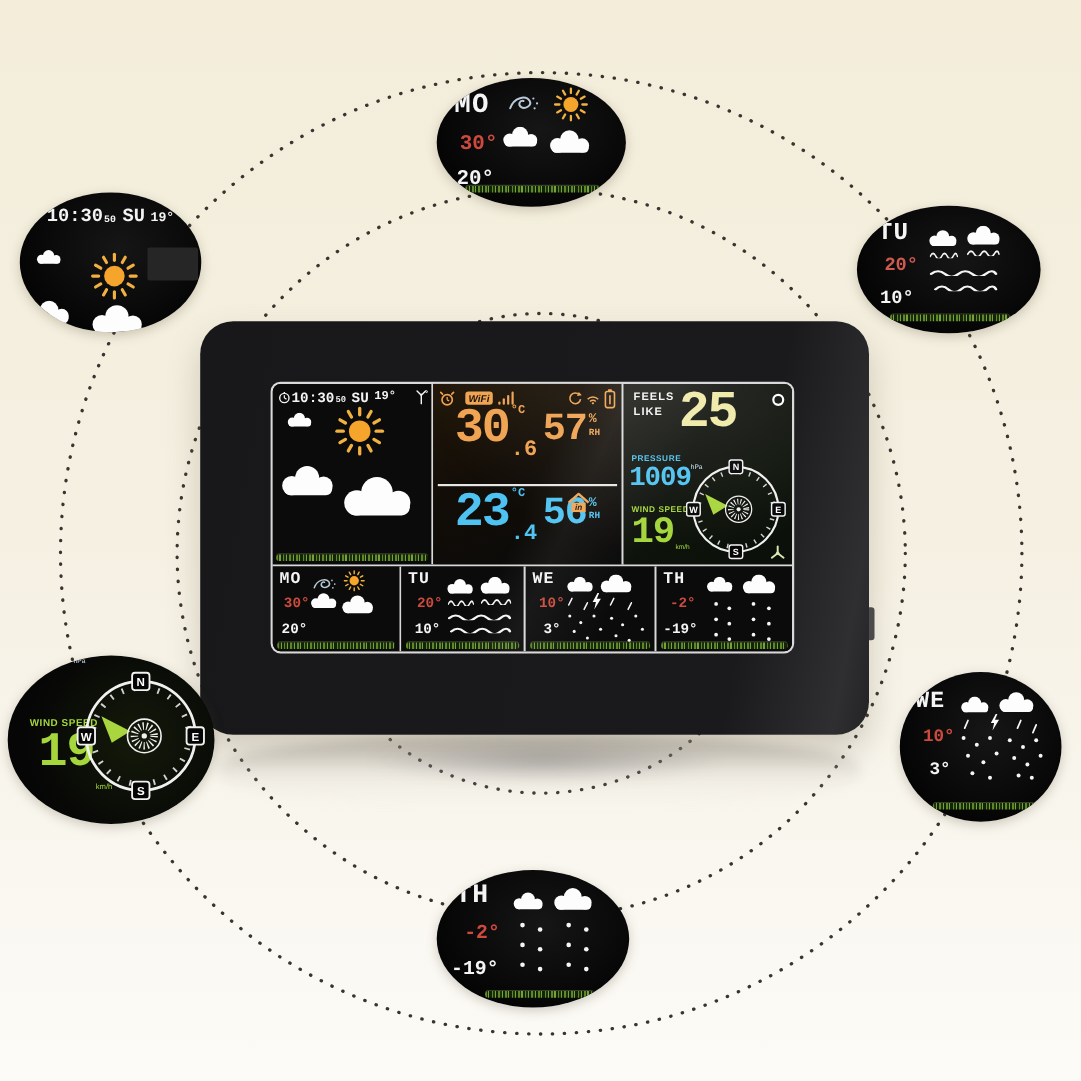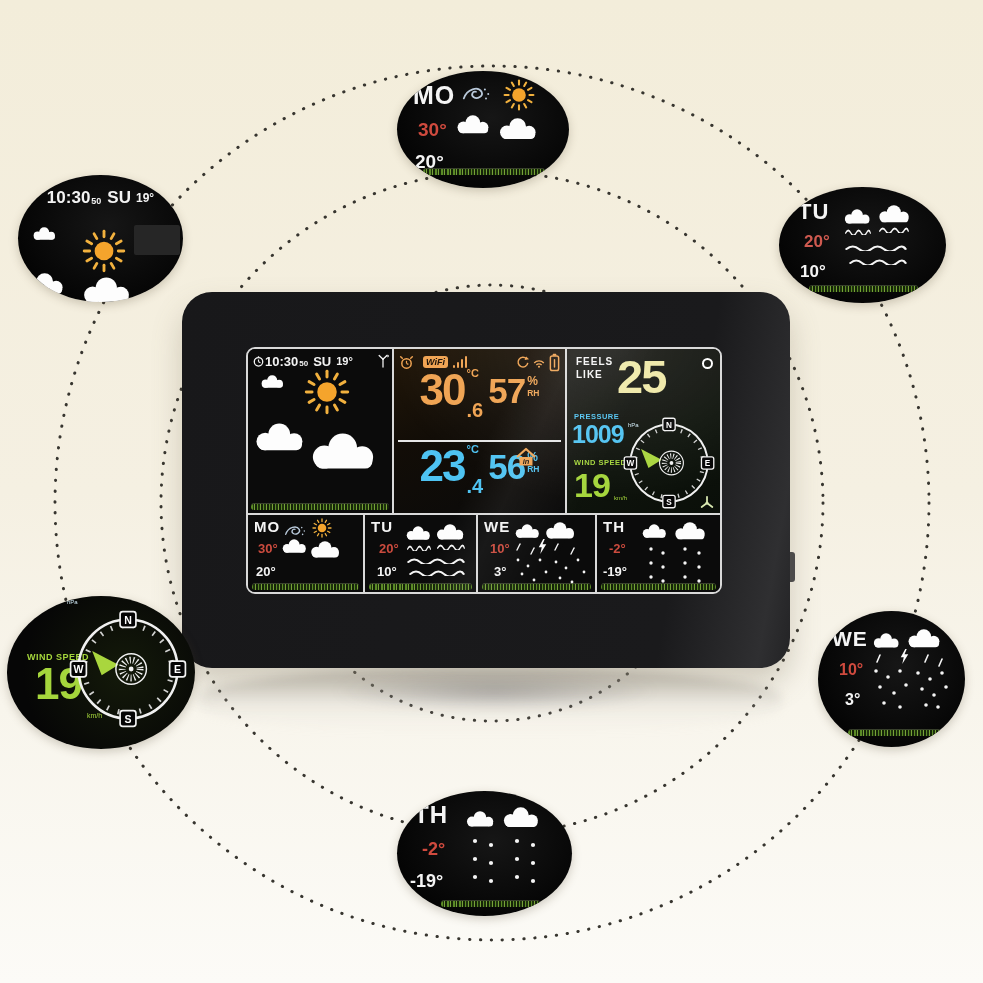--- a/index.html
+++ b/index.html
@@ -2,21 +2,21 @@
 <html><head>
 <meta charset="utf-8">
 <style>
   html,body{margin:0;padding:0;}
   body{
     width:983px;height:983px;overflow:hidden;position:relative;
     background:linear-gradient(180deg,#f3edda 0%,#f5f0e2 50%,#f8f5ec 72%,#fcfbf7 100%);
     font-family:"Liberation Sans",sans-serif;
   }
   .abs{position:absolute;}
-  .seg{font-family:Liberation Sans, sans-serif;font-weight:700;}
+  .seg{font-family:Liberation Mono, monospace;font-weight:700;}
   
   #rings{position:absolute;left:0;top:0;}
   
   .device{position:absolute;left:182px;top:292px;width:608px;height:376px;border-radius:30px;
     background:linear-gradient(100deg,#18181a 0%,#1a1a1c 80%,#2f2f31 95%,#232325 100%);
     box-shadow:0 16px 30px rgba(120,110,85,.30);}
   .side-btn{position:absolute;left:787px;top:552px;width:8px;height:30px;background:#47474a;border-radius:3px;}
   .refl{position:absolute;left:198px;top:668px;width:584px;height:66px;border-radius:45%;
     background:linear-gradient(180deg,rgba(148,144,136,.5),rgba(200,197,190,.16) 55%,rgba(230,228,222,0));
     filter:blur(5px);}

